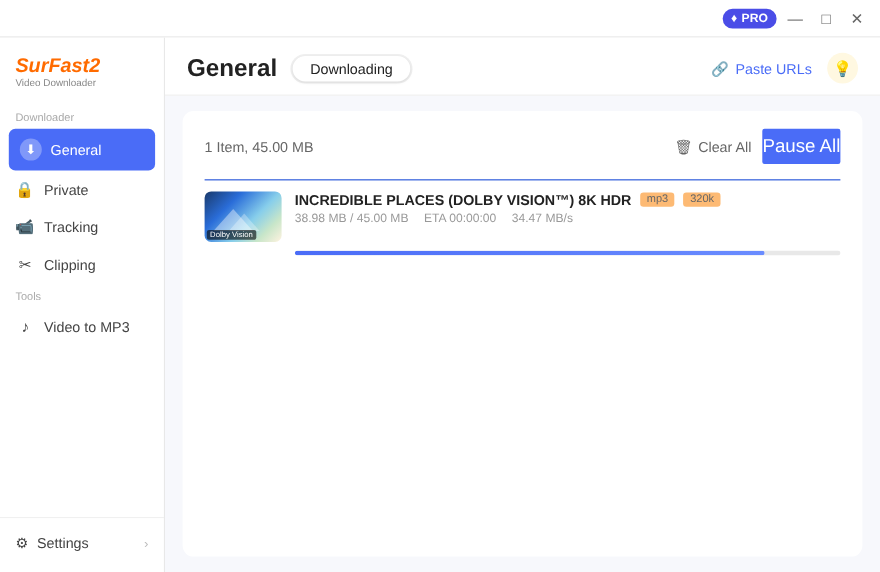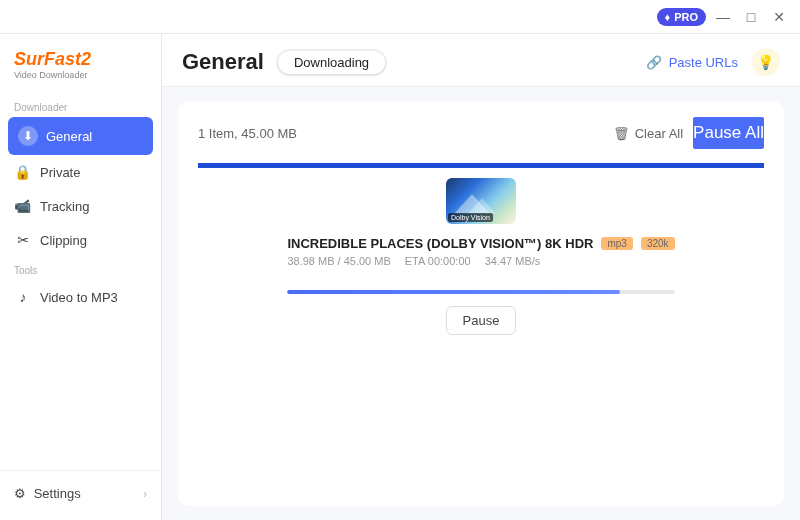--- a/index.html
+++ b/index.html
@@ -51,21 +51,21 @@
 
     
     .app-body {
       display: flex;
       flex: 1;
       overflow: hidden;
     }
 
     
     .sidebar {
-      width: 162px;
+      width: 150px;
       background: #fff;
       border-right: 1px solid #e8e8e8;
       display: flex;
       flex-direction: column;
       padding: 10px 0;
     }
     .logo-area {
       padding: 6px 14px 14px 14px;
     }
     .logo-title {
@@ -258,25 +258,23 @@
       border-radius: 2px;
       padding: 6px 0;
       font-size: 17px;
       font-weight: 500;
       cursor: pointer;
     }
 
     
     .download-item {
       display: flex;
-      align-items: center;
       gap: 12px;
       padding: 10px 0;
-      border-top: 5px solid #1d4ed8;
-      flex-direction: column;
+      border-top: 1px solid #1d4ed8;
     }
     .thumb {
       width: 70px;
       height: 46px;
       border-radius: 6px;
       background: linear-gradient(135deg, #1a3a6b 0%, #2a6dd9 30%, #87ceeb 60%, #c8e6c9 80%, #fff3e0 100%);
       flex-shrink: 0;
       position: relative;
       overflow: hidden;
     }
@@ -476,18 +474,17 @@
               /
               <span>45.00 MB</span>
             </span>
             <span>ETA 00:00:00</span>
             <span>34.47 MB/s</span>
           </div>
           <div class="progress-bar-bg">
             <div class="progress-bar-fill" style="width: 86%"></div>
           </div>
         </div>
-        <button class="pause-btn">Pause</button>
       </div>
     </div>
 
   </div>
 </div>
 
 </body></html>

